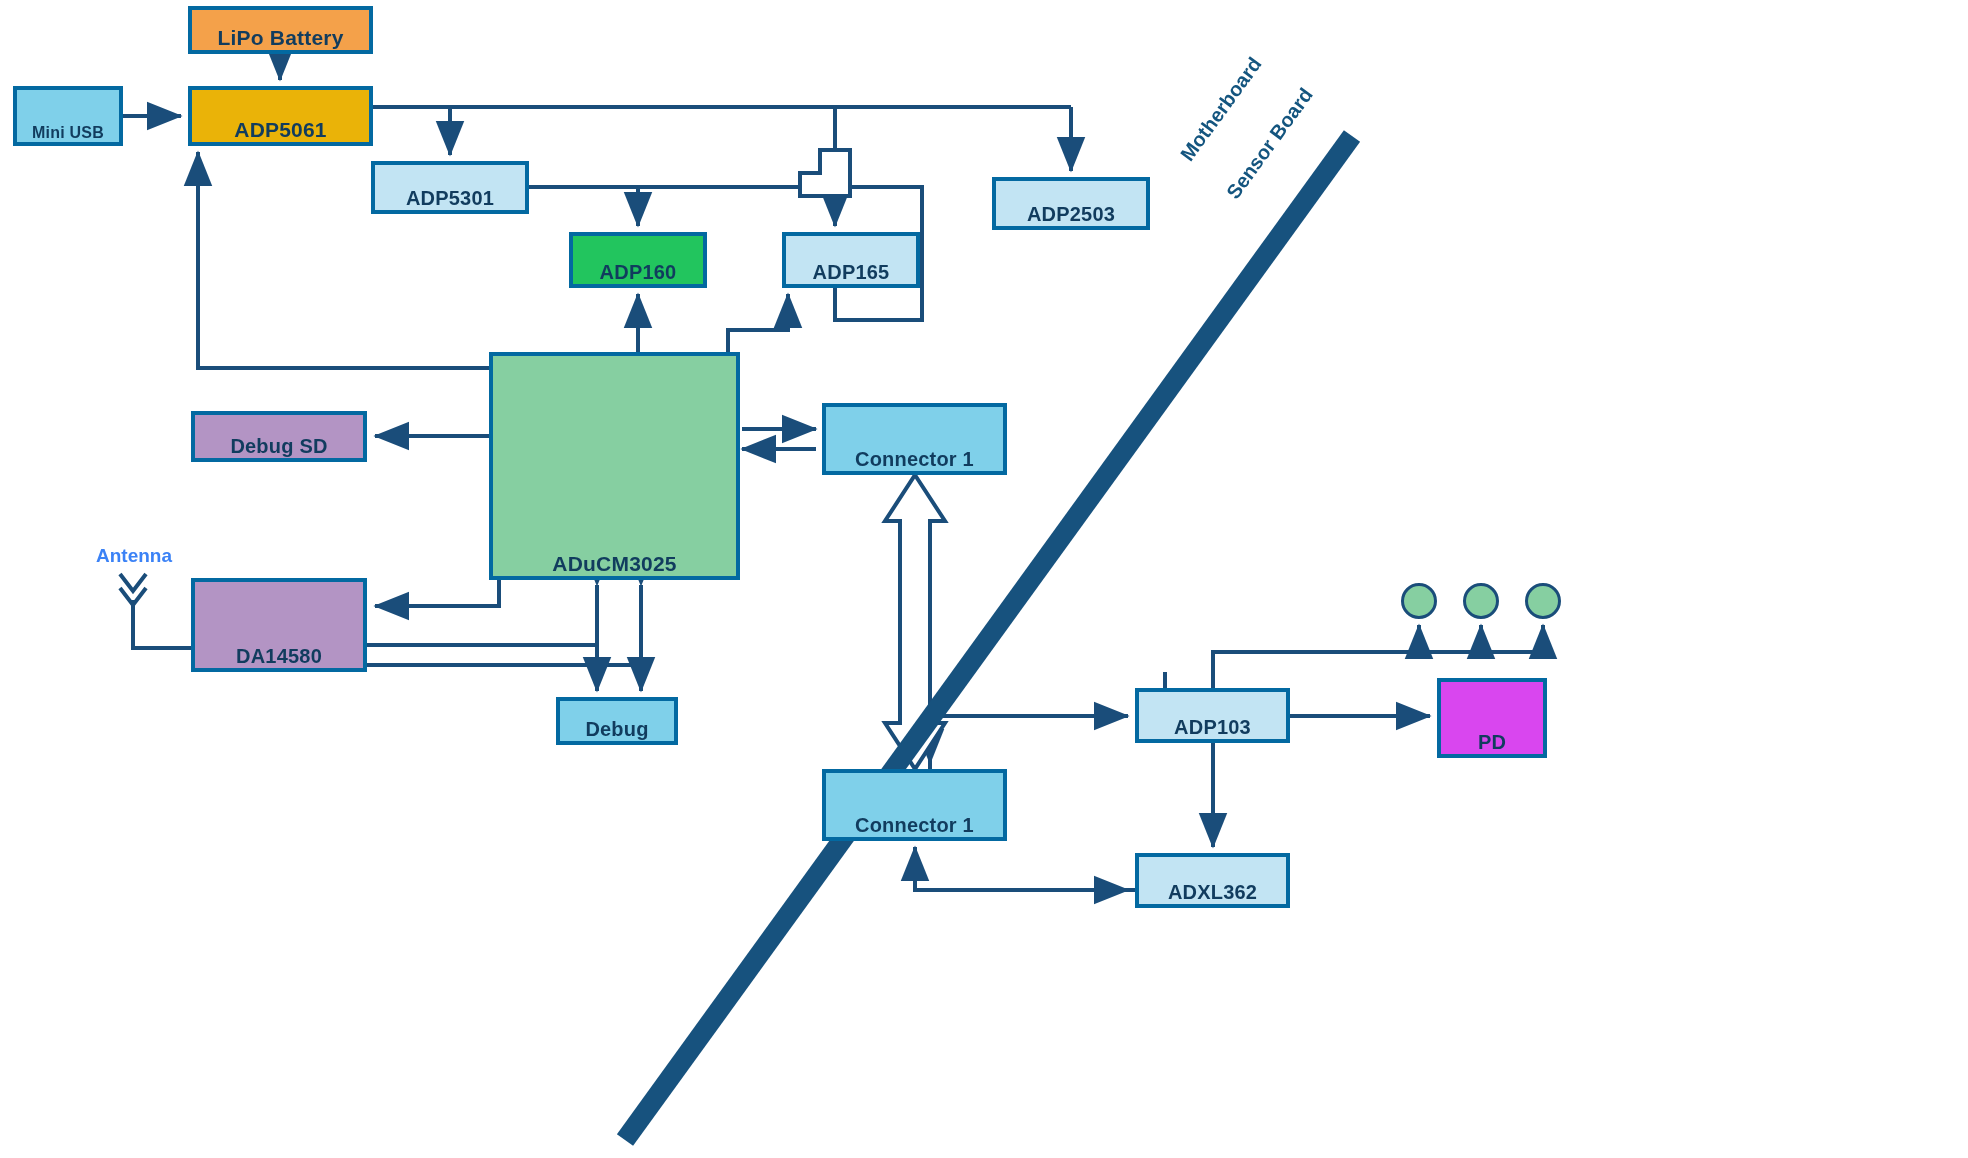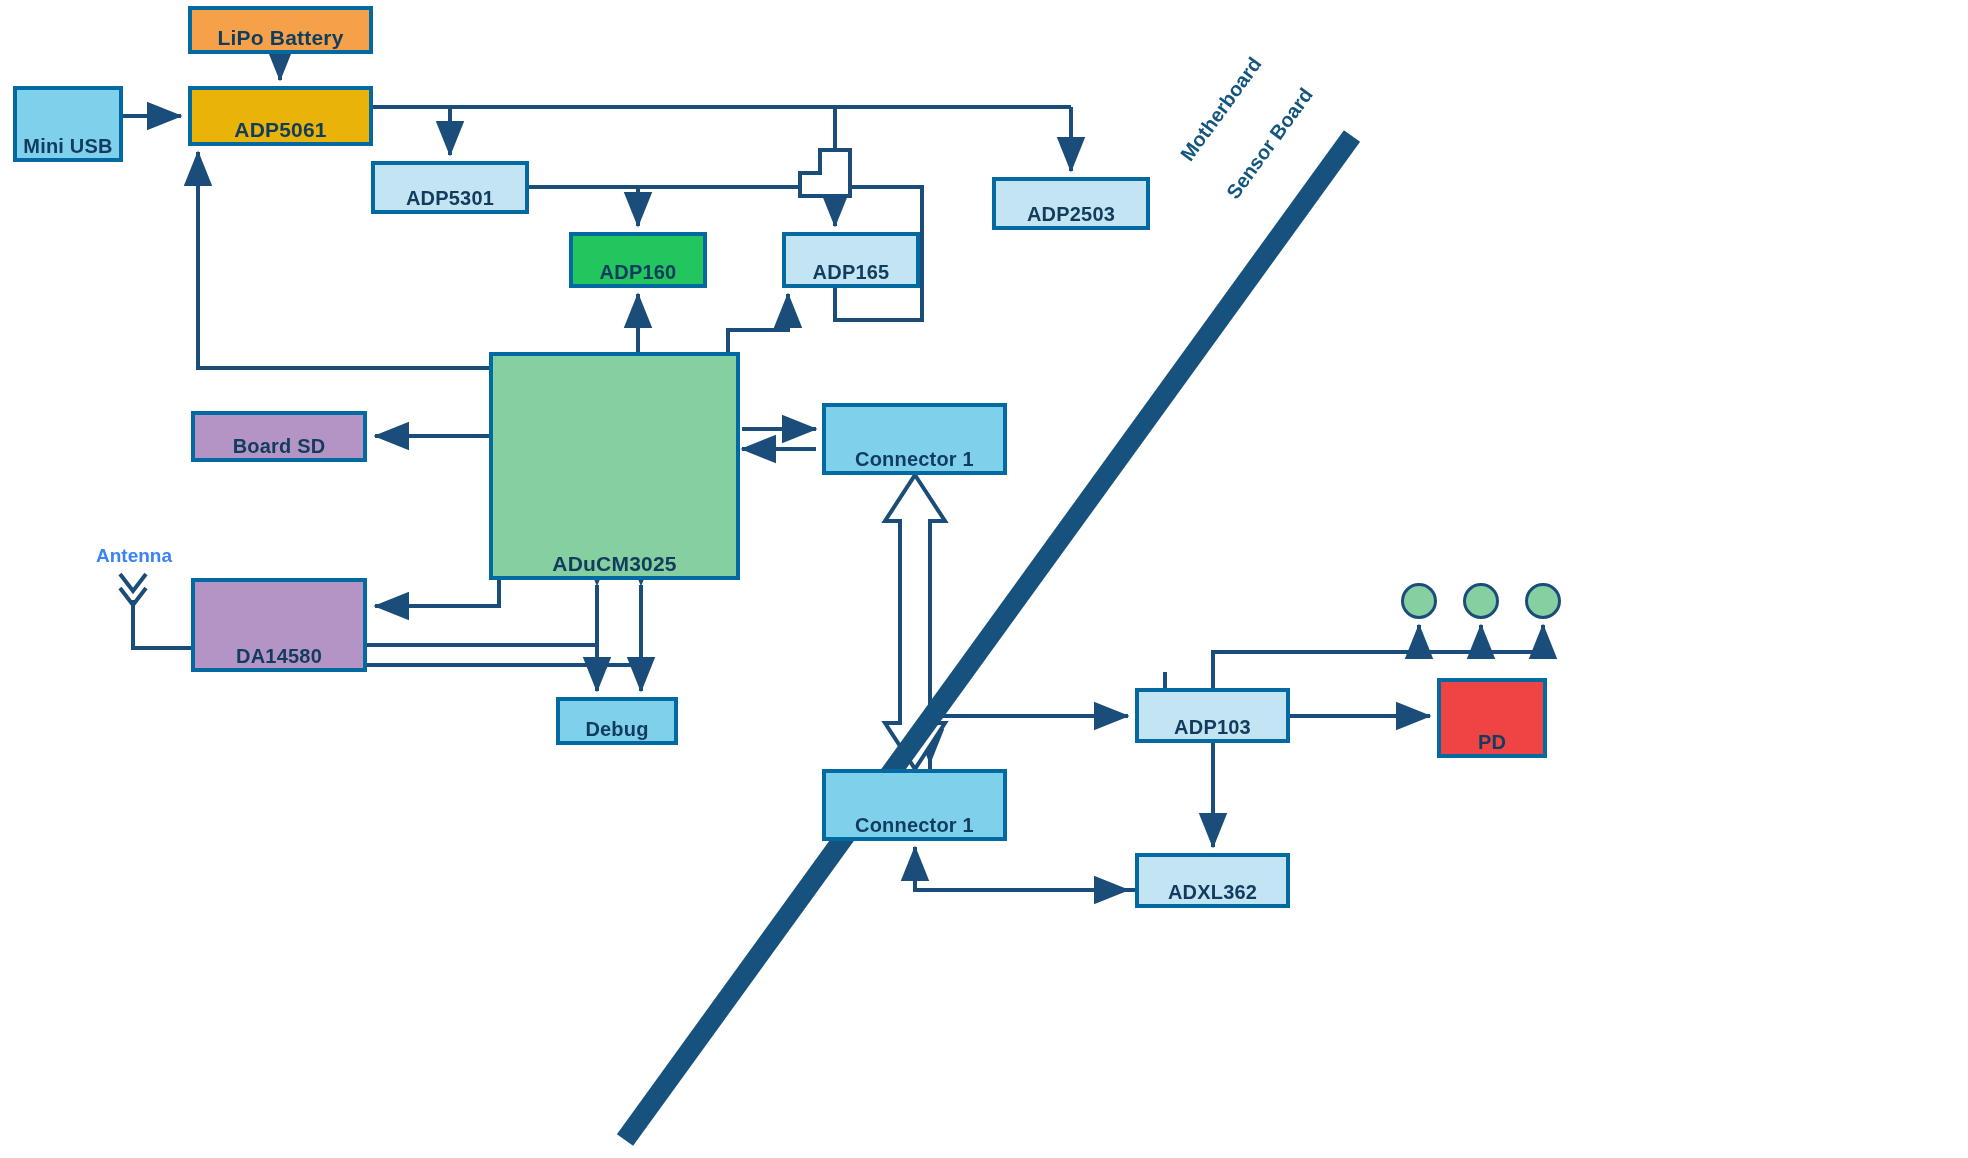--- a/index.html
+++ b/index.html
@@ -150,21 +150,21 @@
                L885,723 L900,723 L900,521 L885,521 Z" fill="#ffffff" stroke="#1a4d7a" stroke-width="4" stroke-linejoin="miter"></path>
     </g>
 
     <line x1="625" y1="1140" x2="1352" y2="136" stroke="#17527e" stroke-width="20" stroke-linecap="butt"></line>
   </svg>
 
   <div id="blocks">
       <div class="blk" style="left: 188px; top: 6px; width: 185px; height: 48px; background: rgb(244, 161, 74); font-size: 21px;">
         <span>LiPo Battery</span>
       </div>
-      <div class="blk" style="left: 13px; top: 86px; width: 110px; height: 76px; background: rgb(127, 208, 234); font-size: 20px;">
+      <div class="blk" style="left: 13px; top: 86px; width: 110px; height: 60px; background: rgb(127, 208, 234); font-size: 16px;">
         <span>Mini USB</span>
       </div>
       <div class="blk" style="left: 188px; top: 86px; width: 185px; height: 60px; background: #eab308; font-size: 21px;">
         <span>ADP5061</span>
       </div>
       <div class="blk" style="left: 371px; top: 161px; width: 158px; height: 53px; background: rgb(194, 228, 243); font-size: 20px;">
         <span>ADP5301</span>
       </div>
       <div class="blk" style="left: 992px; top: 177px; width: 158px; height: 53px; background: rgb(194, 228, 243); font-size: 20px;">
         <span>ADP2503</span>
@@ -172,38 +172,38 @@
       <div class="blk" style="left: 569px; top: 232px; width: 138px; height: 56px; background: #22c55e; font-size: 20px;">
         <span>ADP160</span>
       </div>
       <div class="blk" style="left: 764px; top: 232px; width: 138px; height: 56px; background: rgb(194, 228, 243); font-size: 20px; margin-left: 18px;">
         <span>ADP165</span>
       </div>
       <div class="blk" style="left: 489px; top: 352px; width: 251px; height: 228px; background: rgb(134, 207, 161); font-size: 21px;">
         <span>ADuCM3025</span>
       </div>
       <div class="blk" style="left: 191px; top: 411px; width: 176px; height: 51px; background: rgb(179, 148, 196); font-size: 20px;">
-        <span>Board SD</span>
+        <span>Debug SD</span>
       </div>
       <div class="blk" style="left: 822px; top: 403px; width: 185px; height: 72px; background: rgb(127, 208, 234); font-size: 20px;">
         <span>Connector 1</span>
       </div>
       <div class="blk" style="left: 191px; top: 578px; width: 176px; height: 94px; background: rgb(179, 148, 196); font-size: 20px;">
         <span>DA14580</span>
       </div>
       <div class="blk" style="left: 556px; top: 697px; width: 122px; height: 48px; background: rgb(127, 208, 234); font-size: 20px;">
         <span>Debug</span>
       </div>
       <div class="blk" style="left: 822px; top: 769px; width: 185px; height: 72px; background: rgb(127, 208, 234); font-size: 20px;">
         <span>Connector 1</span>
       </div>
       <div class="blk" style="left: 1135px; top: 688px; width: 155px; height: 55px; background: rgb(194, 228, 243); font-size: 20px;">
         <span>ADP103</span>
       </div>
-      <div class="blk" style="left: 1437px; top: 678px; width: 110px; height: 80px; background: #ef4444; font-size: 20px;">
+      <div class="blk" style="left: 1437px; top: 678px; width: 110px; height: 80px; background: #d946ef; font-size: 20px;">
         <span>PD</span>
       </div>
       <div class="blk" style="left: 1135px; top: 853px; width: 155px; height: 55px; background: rgb(194, 228, 243); font-size: 20px;">
         <span>ADXL362</span>
       </div>
     </div>
 
   <div id="leds">
       <div class="circ" style="left: 1401px; top: 583px; width: 36px; height: 36px; background: rgb(134, 207, 161);"></div>
       <div class="circ" style="left: 1463px; top: 583px; width: 36px; height: 36px; background: rgb(134, 207, 161);"></div>

